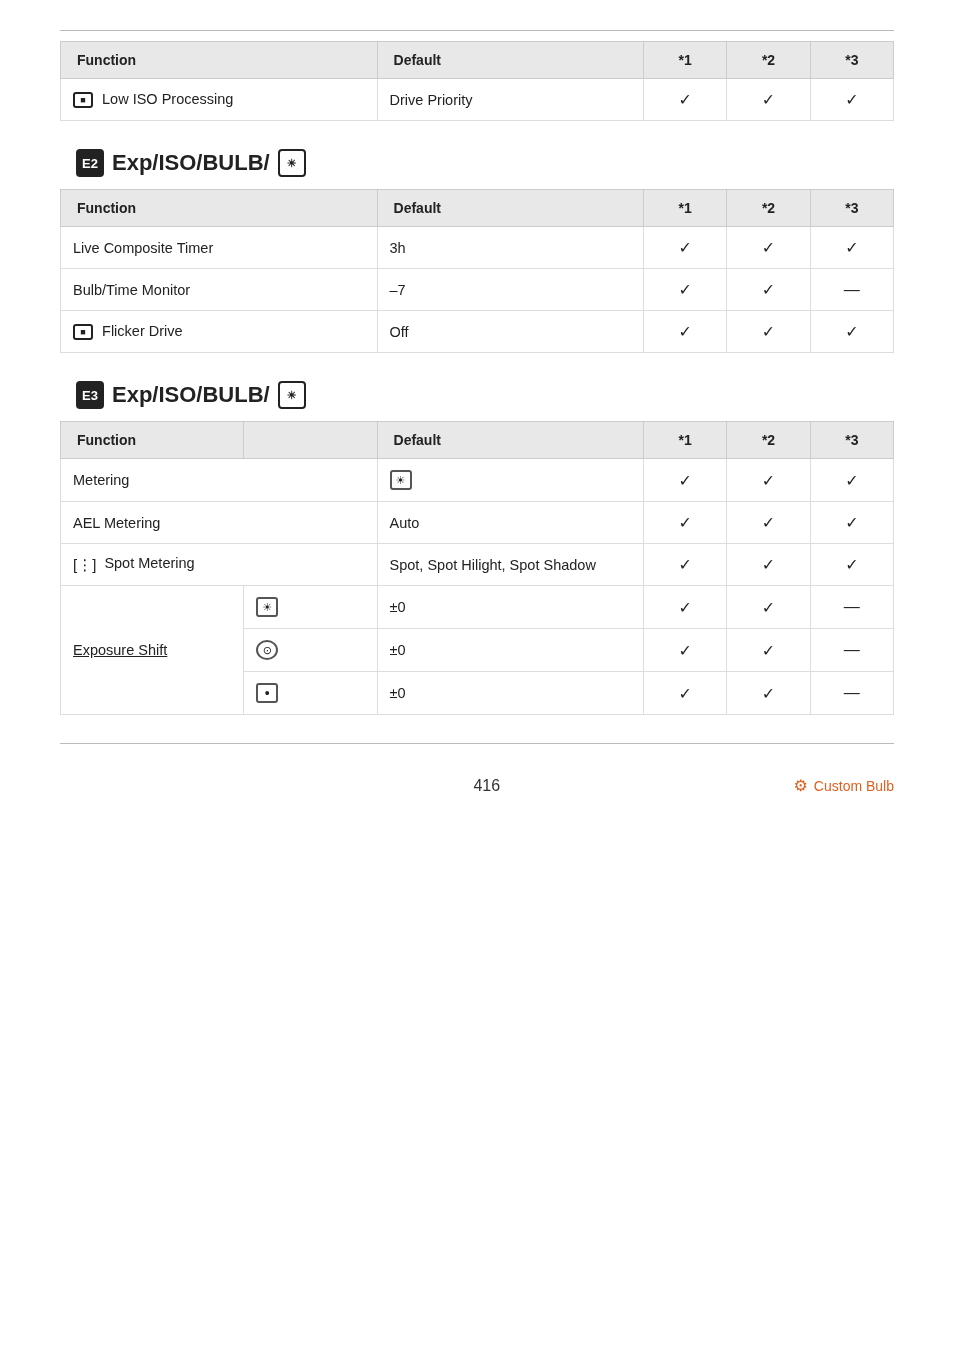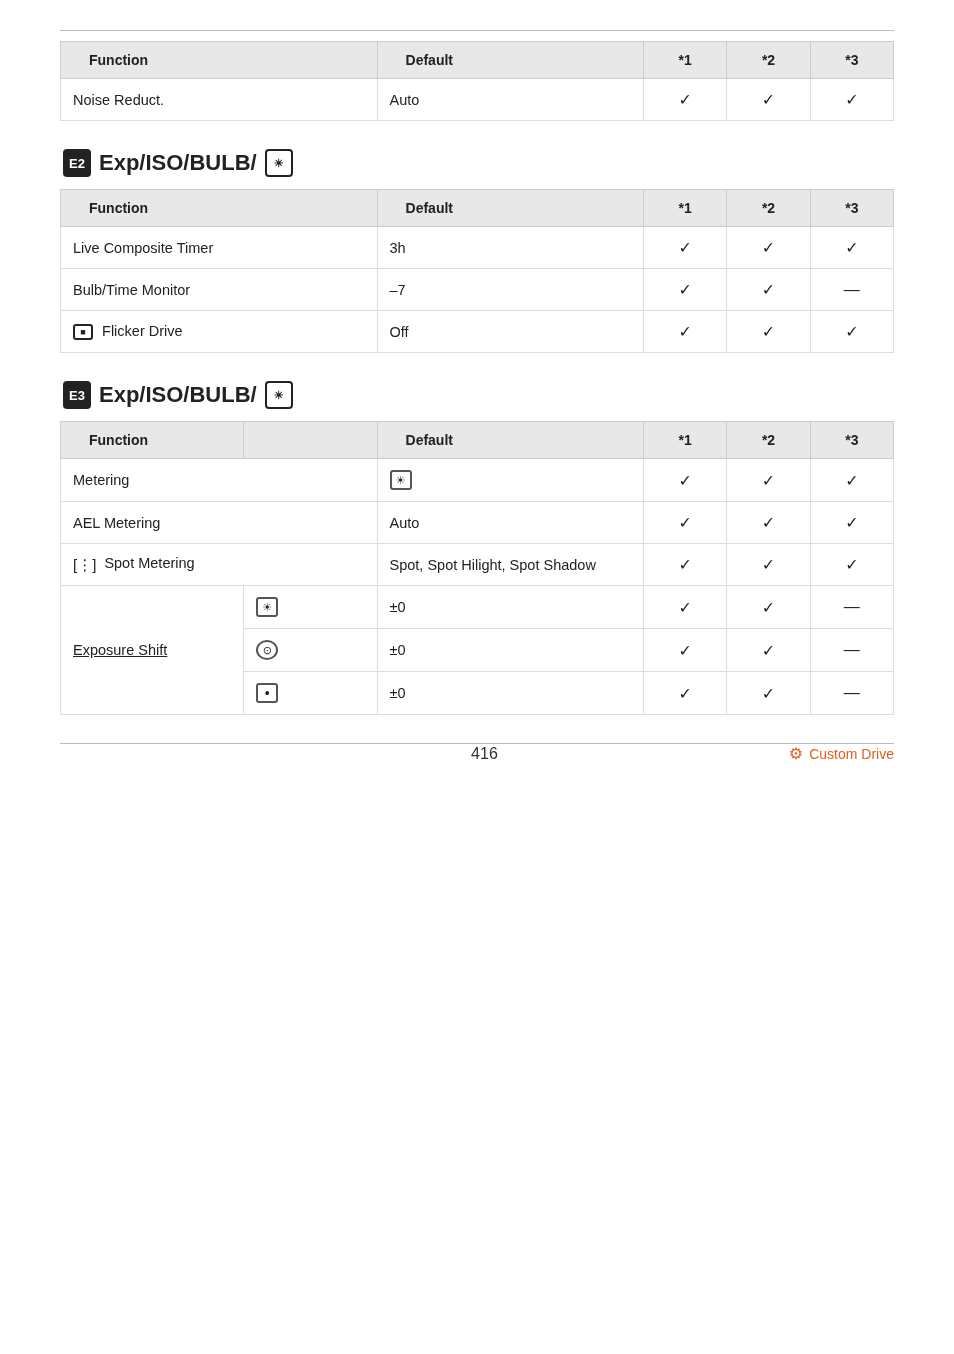--- a/index.html
+++ b/index.html
@@ -11,21 +11,21 @@
       width: 954px;
       min-height: 1354px;
       padding: 30px 60px 40px 60px;
     }
 
     
     .section-heading {
       display: flex;
       align-items: center;
       gap: 8px;
-      margin: 18px 0 12px 3px;
+      margin: 18px 0 12px 16px;
       font-size: 22px;
       font-weight: bold;
     }
     .section-badge {
       display: inline-flex;
       align-items: center;
       justify-content: center;
       width: 28px;
       height: 28px;
       background: #222;
@@ -49,21 +49,21 @@
     
     table {
       width: 100%;
       border-collapse: collapse;
       margin-bottom: 28px;
     }
     thead tr {
       background: #e8e8e8;
     }
     thead th {
-      padding: 10px 28px;
+      padding: 10px 16px;
       font-weight: 600;
       font-size: 14px;
       text-align: left;
       border: 1px solid #ccc;
     }
     thead th.center { text-align: center; }
     tbody tr {
       border-bottom: 1px solid #ddd;
     }
     tbody td {
@@ -78,21 +78,21 @@
     .dash { font-size: 16px; color: #222; }
 
     .func-col { width: 38%; }
     .default-col { width: 32%; }
     .star-col { width: 10%; text-align: center; }
 
     
     .footer-line {
       border-top: 1px solid #bbb;
       margin-top: 20px;
-      padding-top: 0;
+      padding-top: 32px;
       display: flex;
       align-items: center;
       justify-content: flex-start;
     }
     .page-number {
       text-align: center;
       font-size: 16px;
       color: #333;
       flex: 1;
     }
@@ -123,22 +123,25 @@
     <tr>
       <th class="func-col">Function</th>
       <th class="default-col">Default</th>
       <th class="star-col center">*1</th>
       <th class="star-col center">*2</th>
       <th class="star-col center">*3</th>
     </tr>
   </thead>
   <tbody>
     <tr>
-      <td>Noise Reduct.</td>
-      <td>Auto</td>
+      <td>
+        <span style="display:inline-flex;align-items:center;justify-content:center;width:20px;height:16px;border:2px solid #222;border-radius:3px;font-size:9px;margin-right:5px;vertical-align:middle;">■</span>
+        <span>Low ISO Processing</span>
+      </td>
+      <td>Drive Priority</td>
       <td class="center"><span class="check">✓</span></td>
       <td class="center"><span class="check">✓</span></td>
       <td class="center"><span class="check">✓</span></td>
     </tr>
   </tbody>
 </table>
 
 <div class="section-heading">
   <span class="section-badge">E2</span>
   <span>Exp/ISO/BULB/</span>
@@ -257,15 +260,15 @@
       <td class="center"><span class="dash">—</span></td>
     </tr>
   </tbody>
 </table>
 
 <div class="footer-line">
   <div style="width:120px;"></div>
   <div class="page-number">416</div>
   <div class="custom-menus">
     <span class="gear-icon-custom">⚙</span>
-    <span>Custom Drive</span>
+    <span>Custom Bulb</span>
   </div>
 </div>
 
 </body></html>

